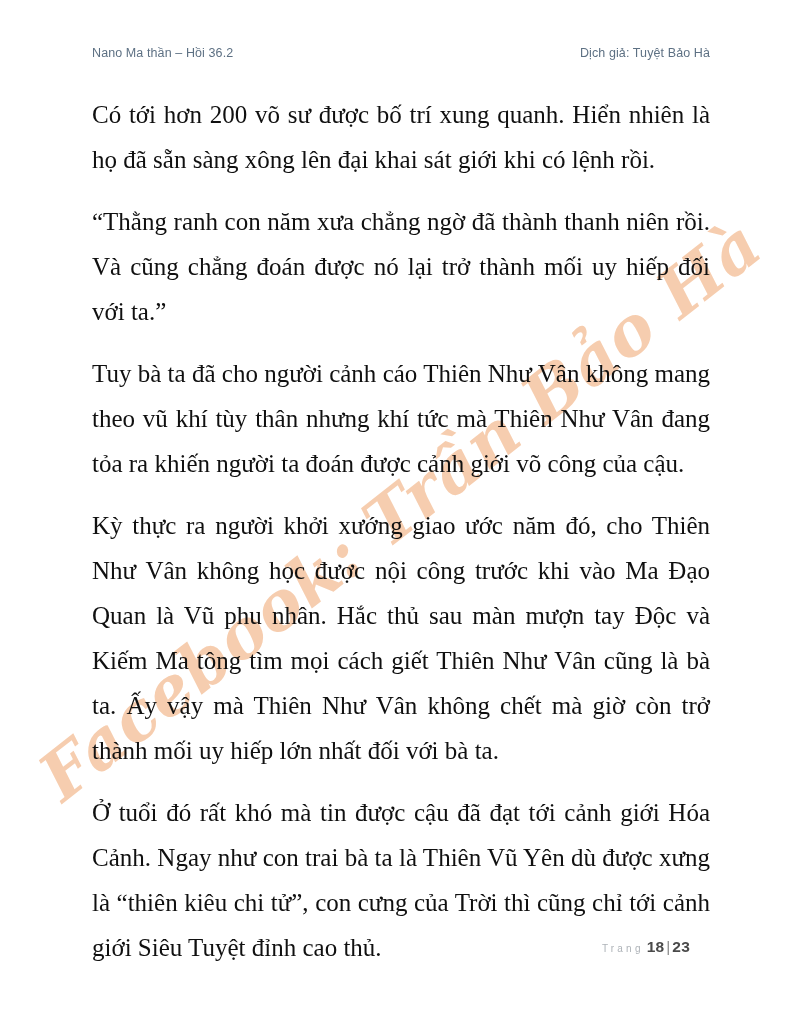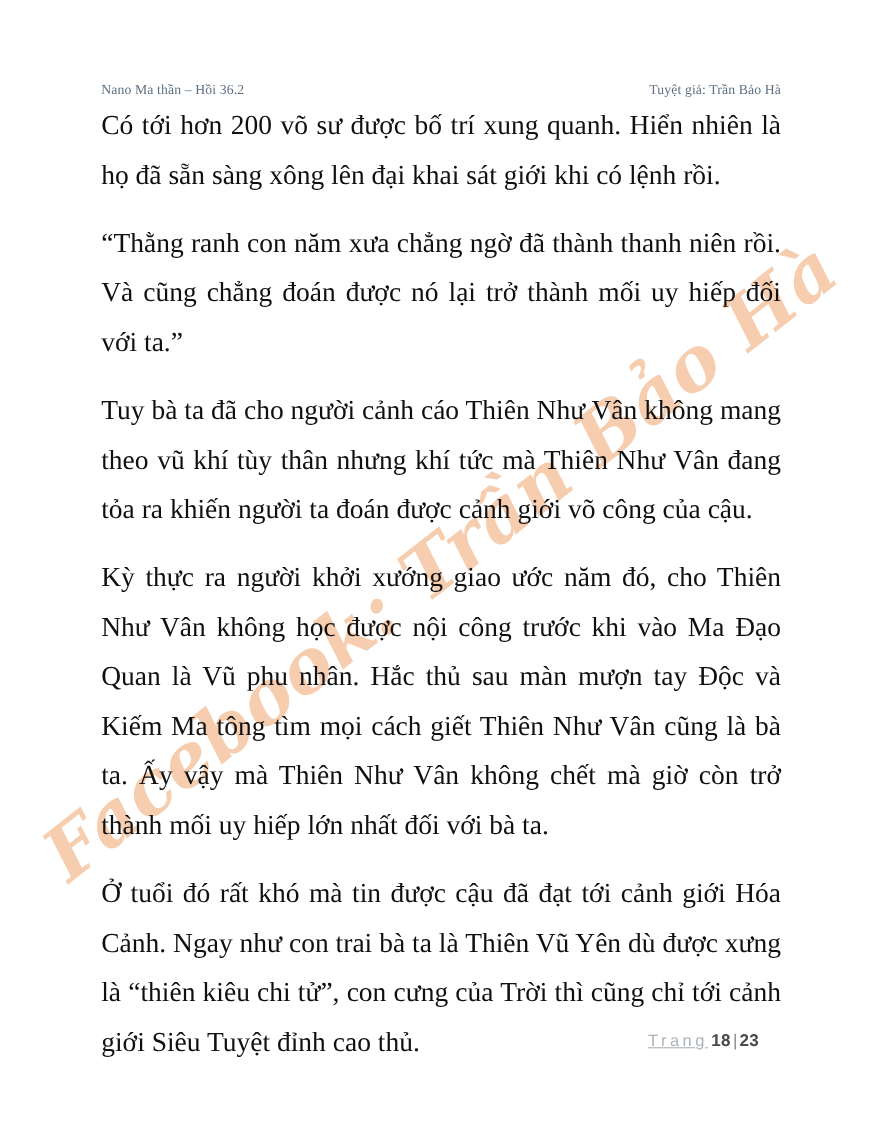--- a/index.html
+++ b/index.html
@@ -58,25 +58,24 @@
 
   
   .running-header {
     position: absolute;
     left: 92px;
     top: 46px;
     width: 618px;
     display: flex;
     justify-content: space-between;
     align-items: flex-start;
-    font-family: Liberation Serif, serif;
+    font-family: Liberation Sans, sans-serif;
     font-size: 12.5px;
     color: #5d7083;
     letter-spacing: 0.1px;
-    margin-top: 28px;
   }
   .running-header .left { text-align: left; }
   .running-header .right { text-align: right; }
 
   
   .body-text {
     position: absolute;
     left: 92px;
     top: 92px;
     width: 618px;
@@ -97,24 +96,23 @@
   .page-footer {
     position: absolute;
     left: 92px;
     top: 938px;
     width: 598px;
     text-align: right;
     font-family: "Liberation Sans", "DejaVu Sans", sans-serif;
     white-space: nowrap;
   }
   .footer-word {
-    font-size: 15px;
+    font-size: 10px;
     color: #aeb3b8;
     letter-spacing: 3.2px;
-    text-decoration: underline;
   }
   .footer-current {
     font-size: 15.5px;
     color: #4a4a4a;
     font-weight: 700;
     letter-spacing: 0.2px;
     margin-left: 3px;
   }
   .footer-sep {
     font-size: 15.5px;
@@ -135,21 +133,21 @@
 <div class="page">
 
   <div class="watermark-layer">
     <div class="watermark-text">Facebook: Trần Bảo Hà</div>
   </div>
 
   <div class="content">
 
     <div class="running-header">
       <span class="left">Nano Ma thần – Hồi 36.2</span>
-      <span class="right">Tuyệt giả: Trần Bảo Hà</span>
+      <span class="right">Dịch giả: Tuyệt Bảo Hà</span>
     </div>
 
     <div class="body-text">
       <p class="para">Có tới hơn 200 võ sư được bố trí xung quanh. Hiển nhiên là họ đã sẵn sàng xông lên đại khai sát giới khi có lệnh rồi.</p>
       <p class="para">“Thằng ranh con năm xưa chẳng ngờ đã thành thanh niên rồi. Và cũng chẳng đoán được nó lại trở thành mối uy hiếp đối với ta.”</p>
       <p class="para">Tuy bà ta đã cho người cảnh cáo Thiên Như Vân không mang theo vũ khí tùy thân nhưng khí tức mà Thiên Như Vân đang tỏa ra khiến người ta đoán được cảnh giới võ công của cậu.</p>
       <p class="para">Kỳ thực ra người khởi xướng giao ước năm đó, cho Thiên Như Vân không học được nội công trước khi vào Ma Đạo Quan là Vũ phu nhân. Hắc thủ sau màn mượn tay Độc và Kiếm Ma tông tìm mọi cách giết Thiên Như Vân cũng là bà ta. Ấy vậy mà Thiên Như Vân không chết mà giờ còn trở thành mối uy hiếp lớn nhất đối với bà ta.</p>
       <p class="para">Ở tuổi đó rất khó mà tin được cậu đã đạt tới cảnh giới Hóa Cảnh. Ngay như con trai bà ta là Thiên Vũ Yên dù được xưng là “thiên kiêu chi tử”, con cưng của Trời thì cũng chỉ tới cảnh giới Siêu Tuyệt đỉnh cao thủ.</p>
     </div>
 

